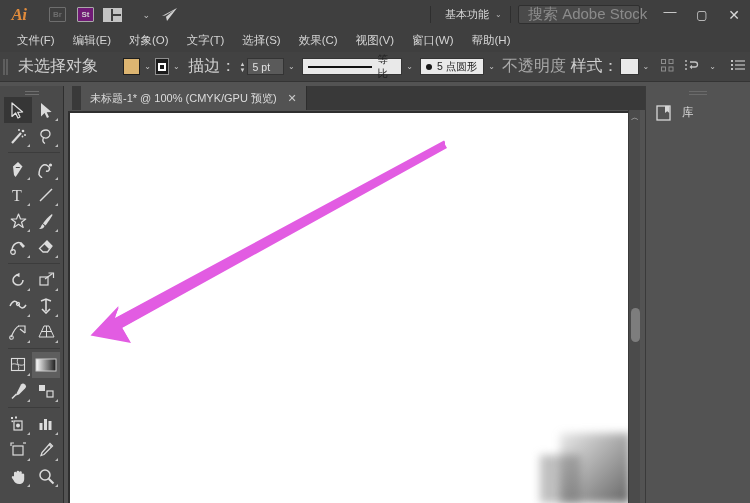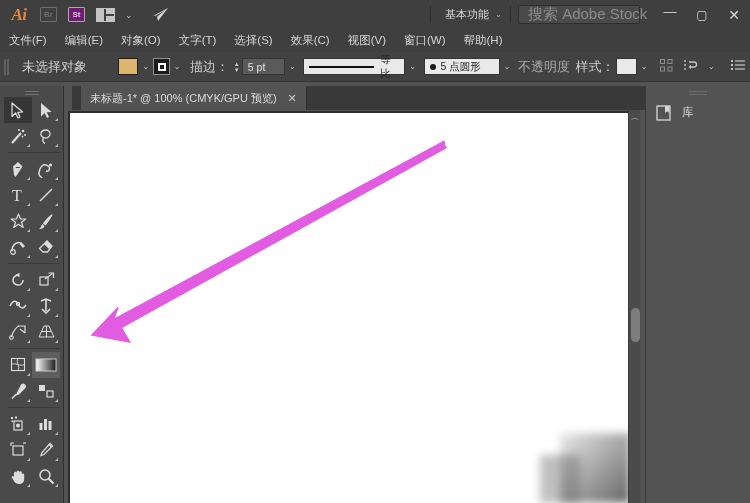--- a/index.html
+++ b/index.html
@@ -18,21 +18,21 @@
     background: #3f3f3f;
     display: flex; align-items: center;
   }
   .ai-logo {
     width: 38px; height: 29px; display: flex; align-items: center; justify-content: center;
     color: #e08b3c; font-size: 17px; font-weight: bold; font-style: italic;
     letter-spacing: -0.5px; font-family: "Liberation Serif", serif;
   }
   .tb-icon {
     width: 26px; height: 22px; margin-left: 2px;
-    display: flex; align-items: center; justify-content: flex-start;
+    display: flex; align-items: center; justify-content: flex-end;
     color: #b8b8b8; font-size: 10px;
   }
   .ico-box {
     width: 17px; height: 15px; border: 1px solid #8d8d8d; border-radius: 1px;
     display: flex; align-items: center; justify-content: center;
     font-size: 8px; color: #8d8d8d; font-weight: bold;
   }
   .ico-box.dim { color: #6e6e6e; border-color: #6e6e6e; }
   .ico-box.st { color: #cfcfcf; border-color: #a8a8a8; background: #701a75; }
   .arrange-ico { width: 19px; height: 14px; position: relative; }
@@ -59,35 +59,35 @@
 
   .wincontrols { position: absolute; right: 0; top: 0; height: 29px; display: flex; }
   .wc { width: 32px; height: 29px; display: flex; align-items: center; justify-content: center;
         color: #d8d8d8; font-size: 12px; }
   .wc.min { font-size: 13px; padding-bottom: 6px; }
   .wc.close { font-size: 14px; }
 
   
   .menubar {
     position: absolute; left: 0; top: 29px; width: 750px; height: 23px;
-    background: #3f3f3f; display: flex; align-items: center; 
+    background: #3f3f3f; display: flex; align-items: center; padding-left: 8px;
   }
   .menu-item {
     color: #d4d4d4; font-size: 11.5px; padding: 2px 9px; white-space: nowrap;
   }
 
   
   .controlbar {
     position: absolute; left: 0; top: 52px; width: 750px; height: 30px;
     background: #424242; display: flex; align-items: center;
     border-bottom: 1px solid #343434;
   }
   .cb-grip { width: 10px; height: 30px; display: flex; align-items: center; justify-content: center; }
   .cb-grip i { width: 2px; height: 16px; background: #5f5f5f; box-shadow: 3px 0 0 #5f5f5f; }
-  .cb-label { color: #cfcfcf; font-size: 13px; white-space: nowrap; }
+  .cb-label { color: #cfcfcf; font-size: 16px; white-space: nowrap; }
   .swatch-fill {
     width: 22px; height: 17px; background: #ddb571; border: 1px solid #1f1f1f;
   }
   .swatch-stroke {
     width: 18px; height: 17px; background: #1b1b1b; border: 1px solid #8f8f8f;
     display: flex; align-items: center; justify-content: center;
   }
   .swatch-stroke i { width: 8px; height: 8px; border: 2px solid #fff; }
   .dd-arrow { color: #c6c6c6; font-size: 8px; padding: 0 4px; }
   .stepper {

